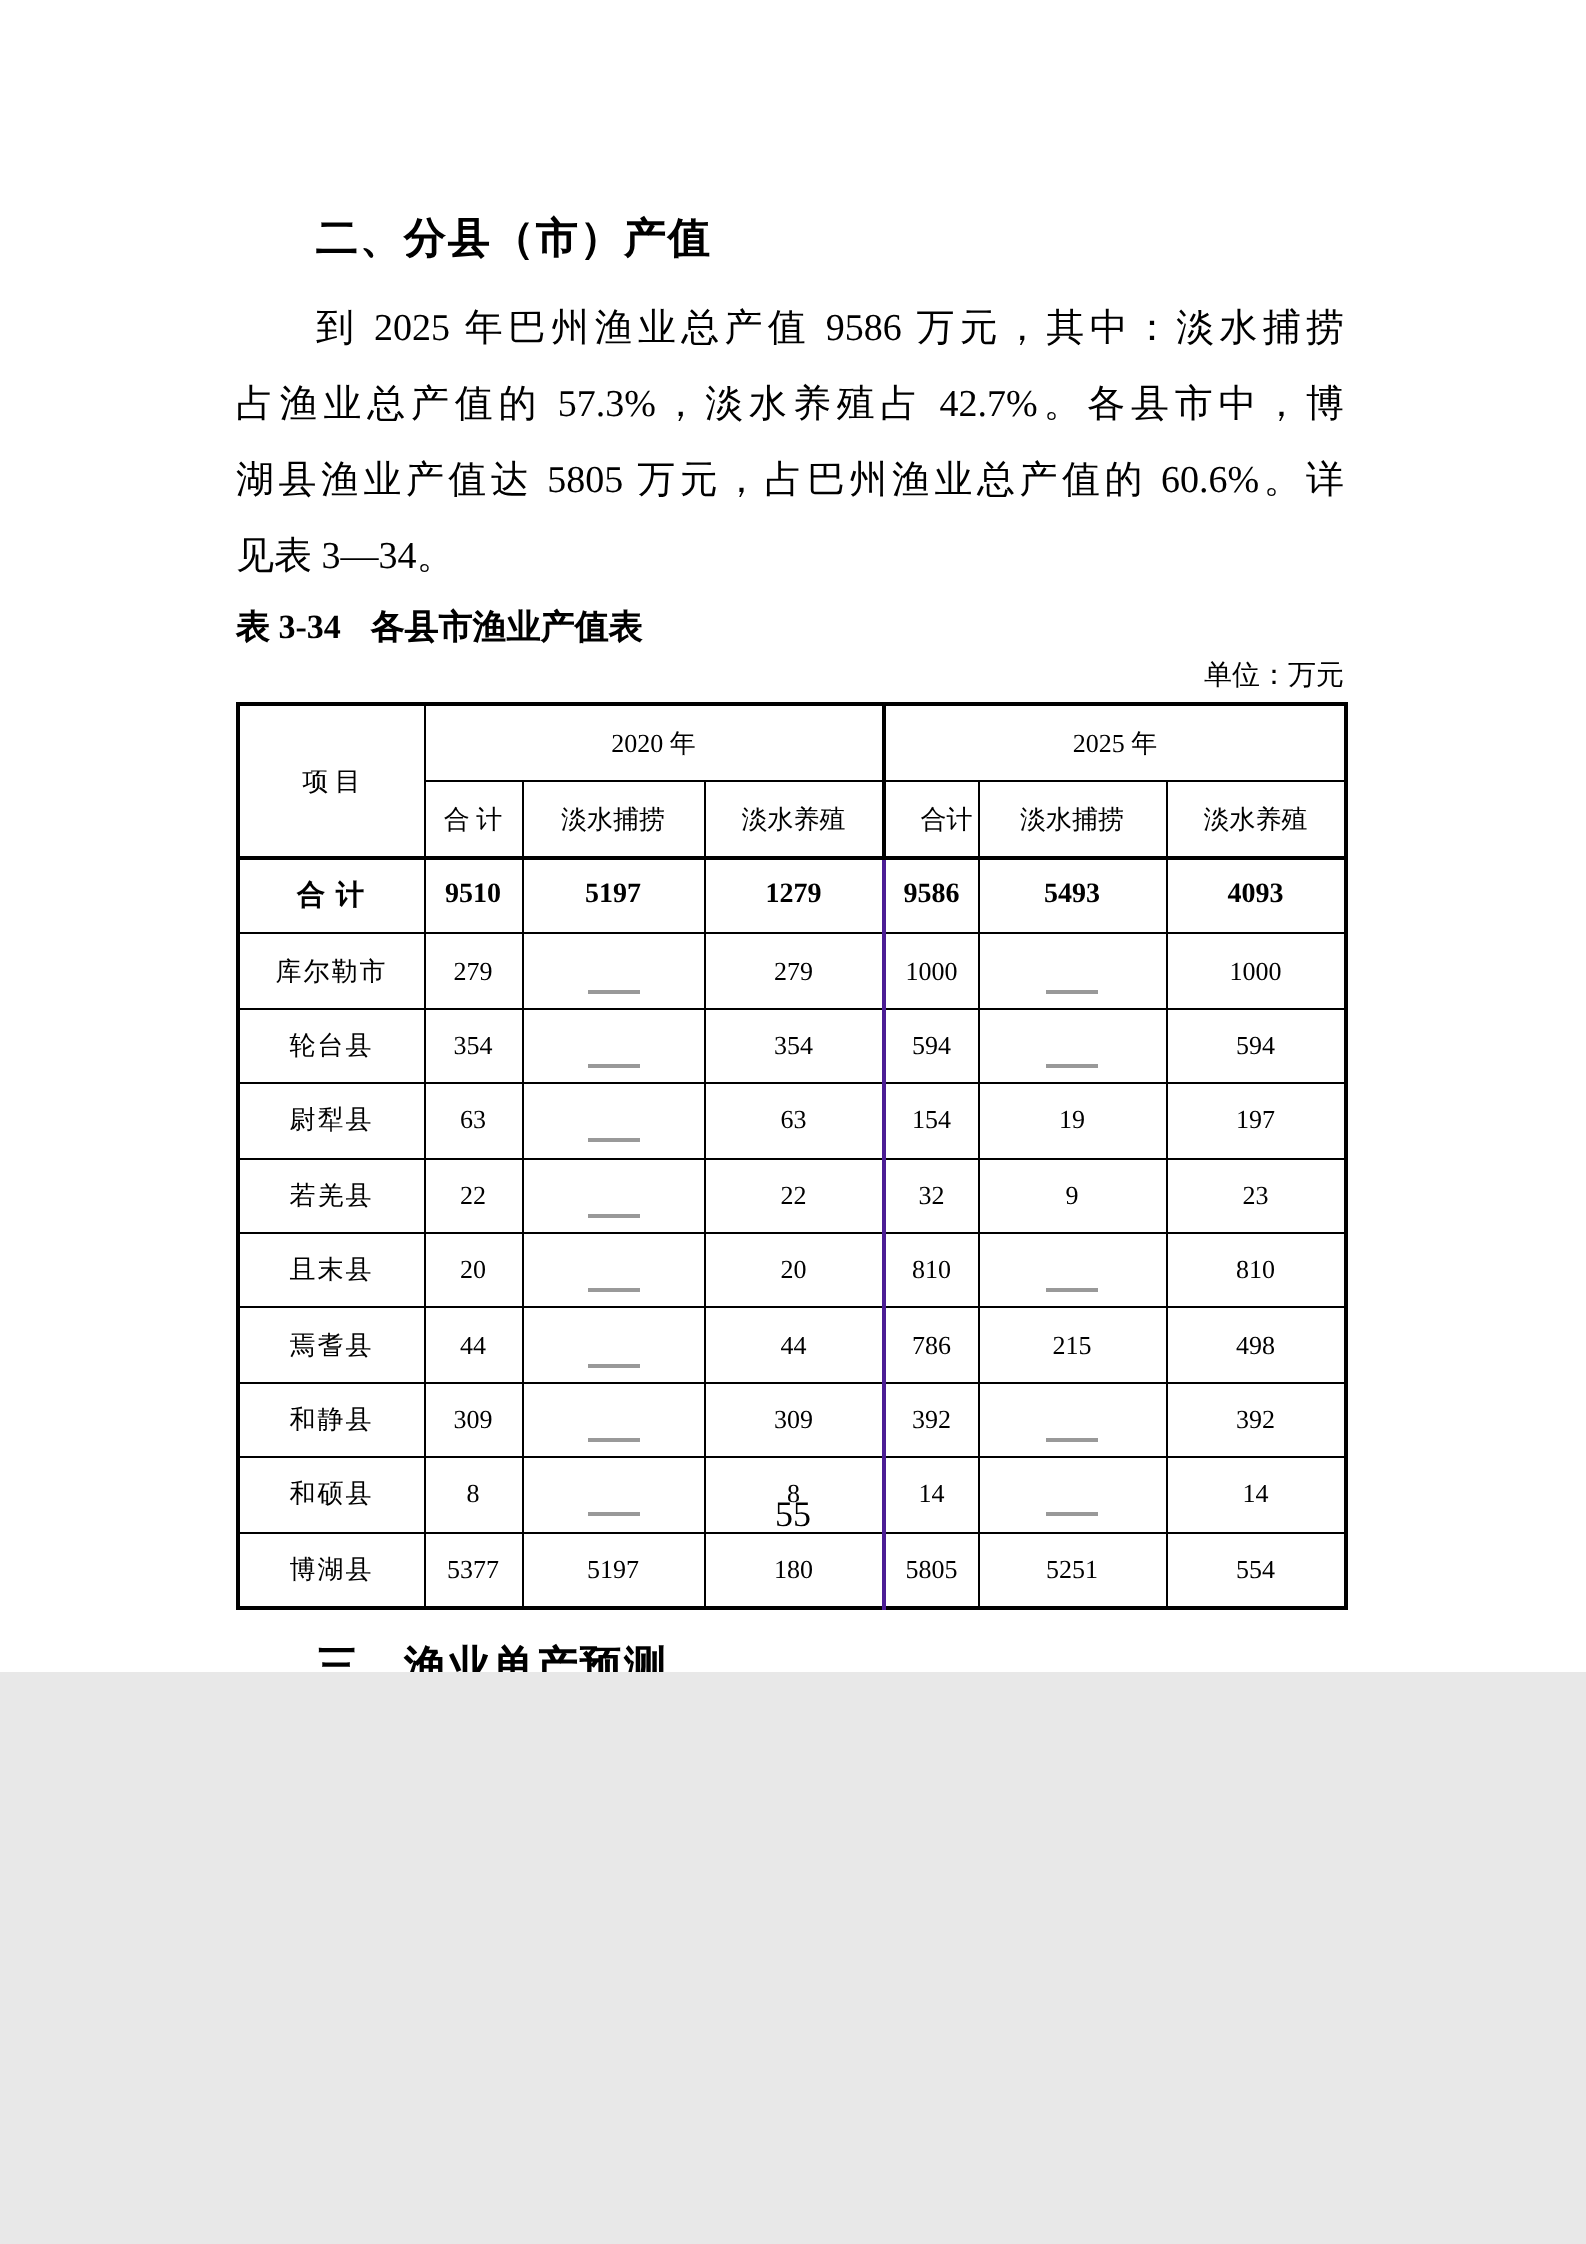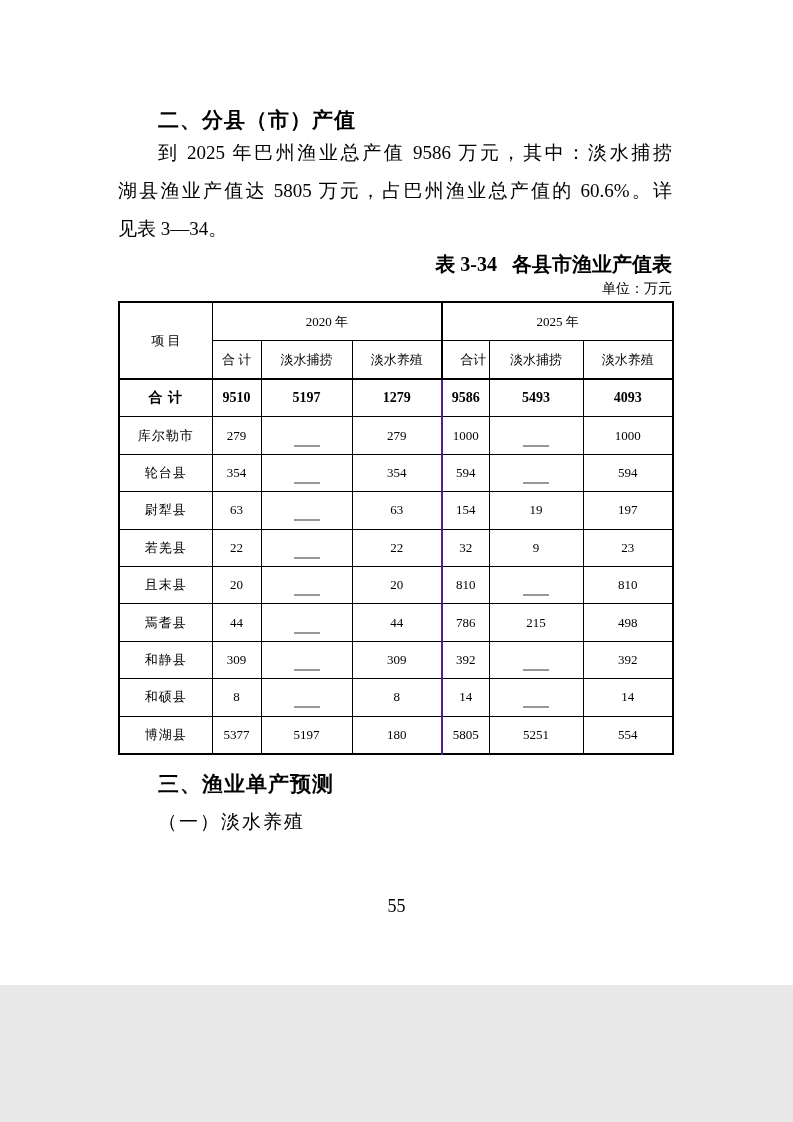--- a/index.html
+++ b/index.html
@@ -1,54 +1,54 @@
 <!DOCTYPE html>
 <html><head>
 <meta charset="utf-8">
 <style>
   html,body { margin:0; padding:0; background:#e8e8e8; }
   .page {
     position:relative;
-    width:793px; height:985px;
+    width:793px; height:836px;
     margin:0 auto;
     background:#ffffff;
     font-family:"Liberation Serif","DejaVu Serif",serif;
     color:#000;
     overflow:hidden;
   }
   .content { position:absolute; left:118px; top:0; width:554px; }
 
   .sec-heading {
     margin:0; padding:0;
     font-family:"Liberation Sans","DejaVu Sans",sans-serif;
     font-weight:bold;
     font-size:21px; line-height:28px;
     text-indent:40px;
     letter-spacing:1px;
   }
   .sec-heading.first { margin-top:106px; }
   .sec-heading.second { margin-top:15px; }
 
-  .para { font-size:19px; line-height:38px; }
+  .para { margin-top:12px; font-size:19px; line-height:38px; }
   .para .line { white-space:nowrap; }
   .para .line.fill { white-space:normal; text-align:justify; text-align-last:justify; text-justify:inter-character; }
   .para .line.indent { text-indent:40px; }
 
   .sub-heading {
     margin-top:12px;
     font-size:19px; line-height:24px;
     text-indent:40px;
     letter-spacing:2px;
   }
 
   .tbl-caption {
     margin-top:5px;
-    text-align:right;
+    text-align:left;
     font-weight:bold;
-    font-size:20px; line-height:22px;
+    font-size:17px; line-height:22px;
   }
   .tbl-caption .cap-label { margin-right:15px; }
 
   .unit-line {
     margin-top:5px; margin-bottom:3px;
     text-align:right;
     font-size:14px; line-height:18px;
   }
 
   table.datatable {
@@ -95,20 +95,21 @@
 </head>
 <body>
 
 <div class="page">
   <div class="content">
 
     <h2 class="sec-heading first">二、分县（市）产值</h2>
 
     <div class="para">
       <div class="line fill indent">到 2025 年巴州渔业总产值 9586 万元，其中：淡水捕捞</div>
+      <div class="line fill">占渔业总产值的 57.3%，淡水养殖占 42.7%。各县市中，博</div>
       <div class="line fill">湖县渔业产值达 5805 万元，占巴州渔业总产值的 60.6%。详</div>
       <div class="line">见表 3—34。</div>
     </div>
 
     <div class="tbl-caption">
       <span class="cap-label">表 3-34</span><span>各县市渔业产值表</span>
     </div>
 
     <div class="unit-line">单位：万元</div>
 

